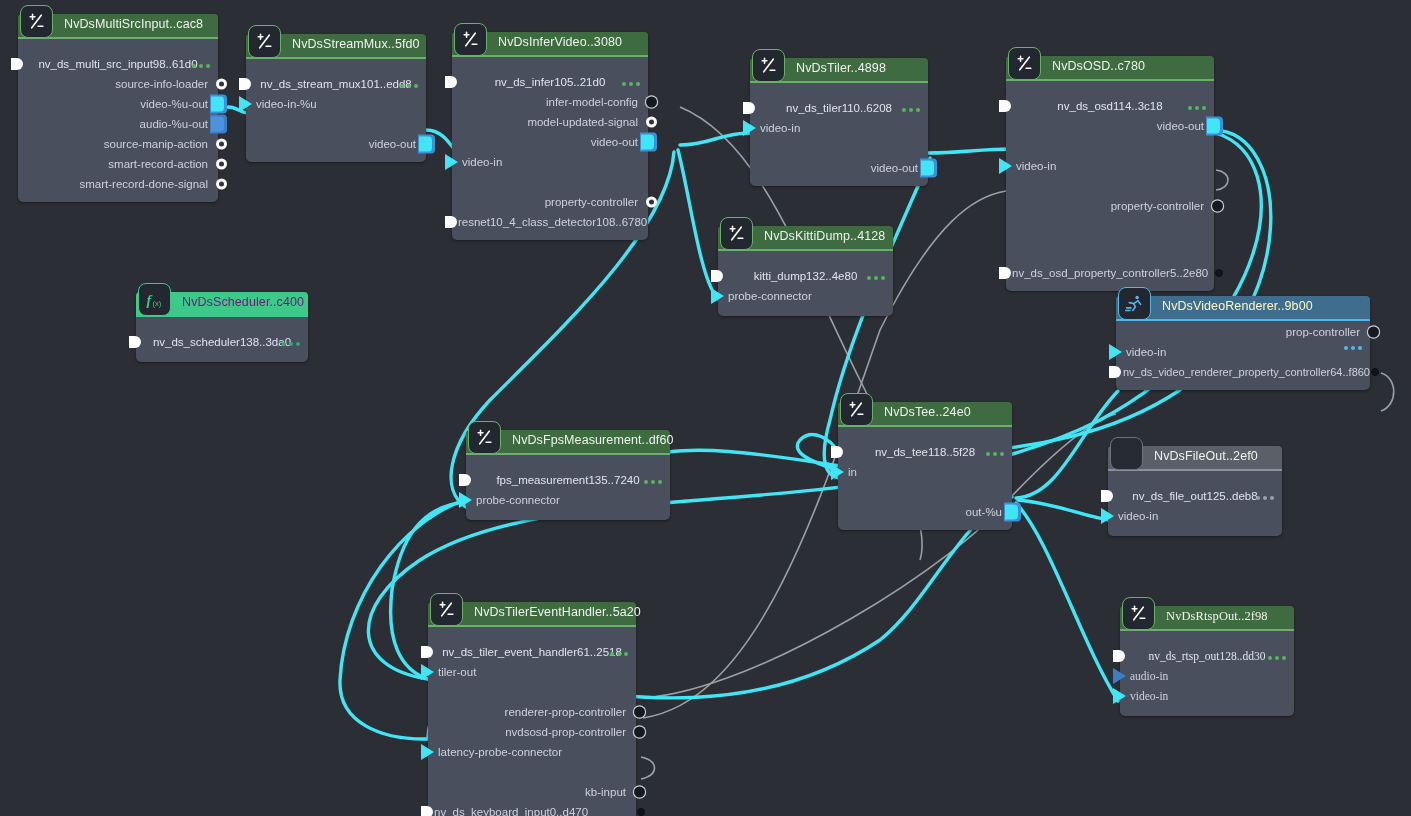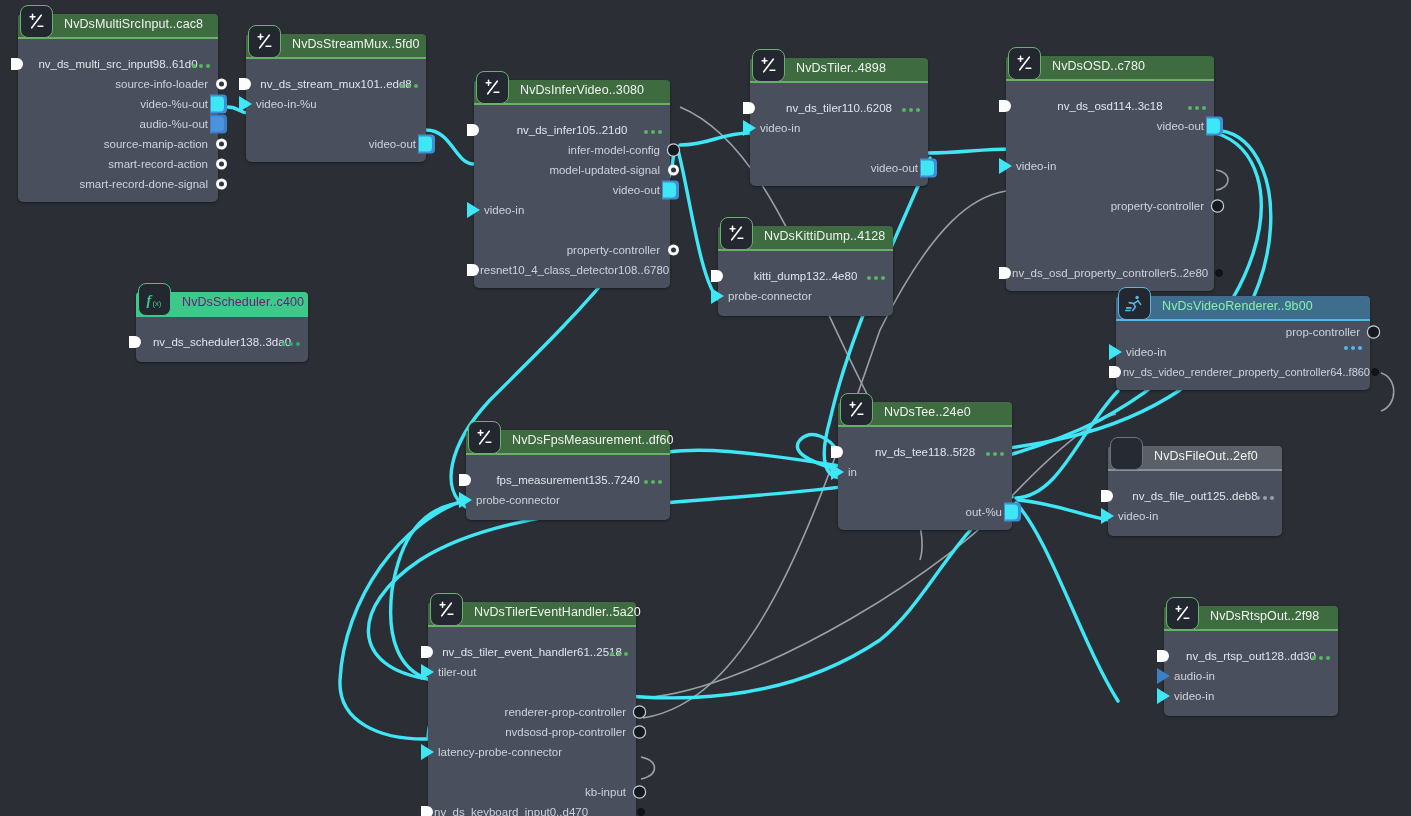--- a/index.html
+++ b/index.html
@@ -49,21 +49,21 @@
   .node.accent-gray  .header-underline { background: #8a8f99; }
   .node.accent-teal  .header-underline { background: #3cc98a; }
   .node-title {
     position: absolute;
     left: 46px; top: 3px;
     font-size: 12.5px;
     color: #eef3ee;
     white-space: nowrap;
     letter-spacing: .1px;
   }
-  .node.accent-blue .node-title { color: #86efac; }
+  .node.accent-blue .node-title { color: #fef9c3; }
   .node.accent-teal .node-title { color: #701a75; }
   .node-icon {
     position: absolute;
     left: 2px; top: -9px;
     width: 33px; height: 33px;
     border-radius: 8px;
     background: #232830;
     border: 1.5px solid #69b06a;
     display: flex;
     align-items: center;
@@ -284,21 +284,21 @@
         <span class="port in p-halfdisc"></span>
         <span>nv_ds_stream_mux101..edd8</span>
       </div>
       <div class="row left"><span class="port in p-arrow"></span><span>video-in-%u</span></div>
       <div class="row"></div>
       <div class="row right"><span>video-out</span><span class="port out p-tab"></span></div>
       <div style="height:8px"></div>
     </div>
   </div>
 
-  <div class="node" style="left:474px; top:32px; width:196px;margin-top:48px;">
+  <div class="node" style="left:452px; top:32px; width:196px;">
     <div class="node-header">
       <div class="node-icon">
         <svg width="19" height="19" viewBox="0 0 24 24">
             <g stroke="#fff" stroke-width="2" stroke-linecap="round">
               <line x1="4" y1="6" x2="10" y2="6"></line>
               <line x1="7" y1="3" x2="7" y2="9"></line>
               <line x1="18" y1="4" x2="6" y2="20"></line>
               <line x1="14" y1="18" x2="20" y2="18"></line>
             </g>
           </svg>
@@ -560,21 +560,21 @@
         </div>
       <div class="row center" style="margin-top:14px;">
         <span class="port in p-halfdisc"></span>
         <span>nv_ds_file_out125..deb8</span>
       </div>
       <div class="row left"><span class="port in p-arrow"></span><span>video-in</span></div>
       <div style="height:10px"></div>
     </div>
   </div>
 
-  <div class="node" style="left:1164px; top:606px; width:174px;">
+  <div class="node" style="left:1120px; top:606px; width:174px;font-family:Liberation Serif, serif;">
     <div class="node-header">
       <div class="node-icon">
         <svg width="19" height="19" viewBox="0 0 24 24">
             <g stroke="#fff" stroke-width="2" stroke-linecap="round">
               <line x1="4" y1="6" x2="10" y2="6"></line>
               <line x1="7" y1="3" x2="7" y2="9"></line>
               <line x1="18" y1="4" x2="6" y2="20"></line>
               <line x1="14" y1="18" x2="20" y2="18"></line>
             </g>
           </svg>

